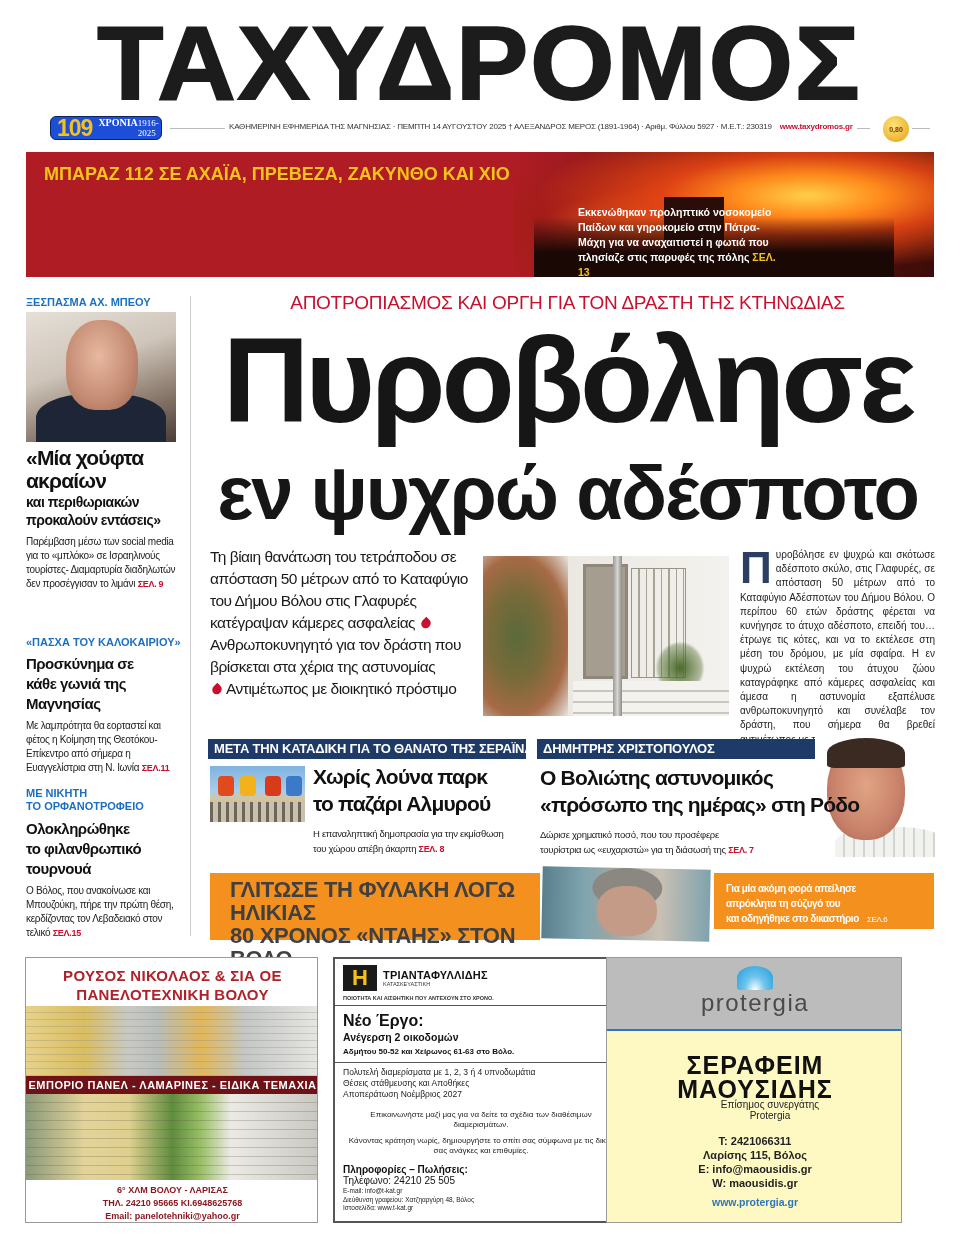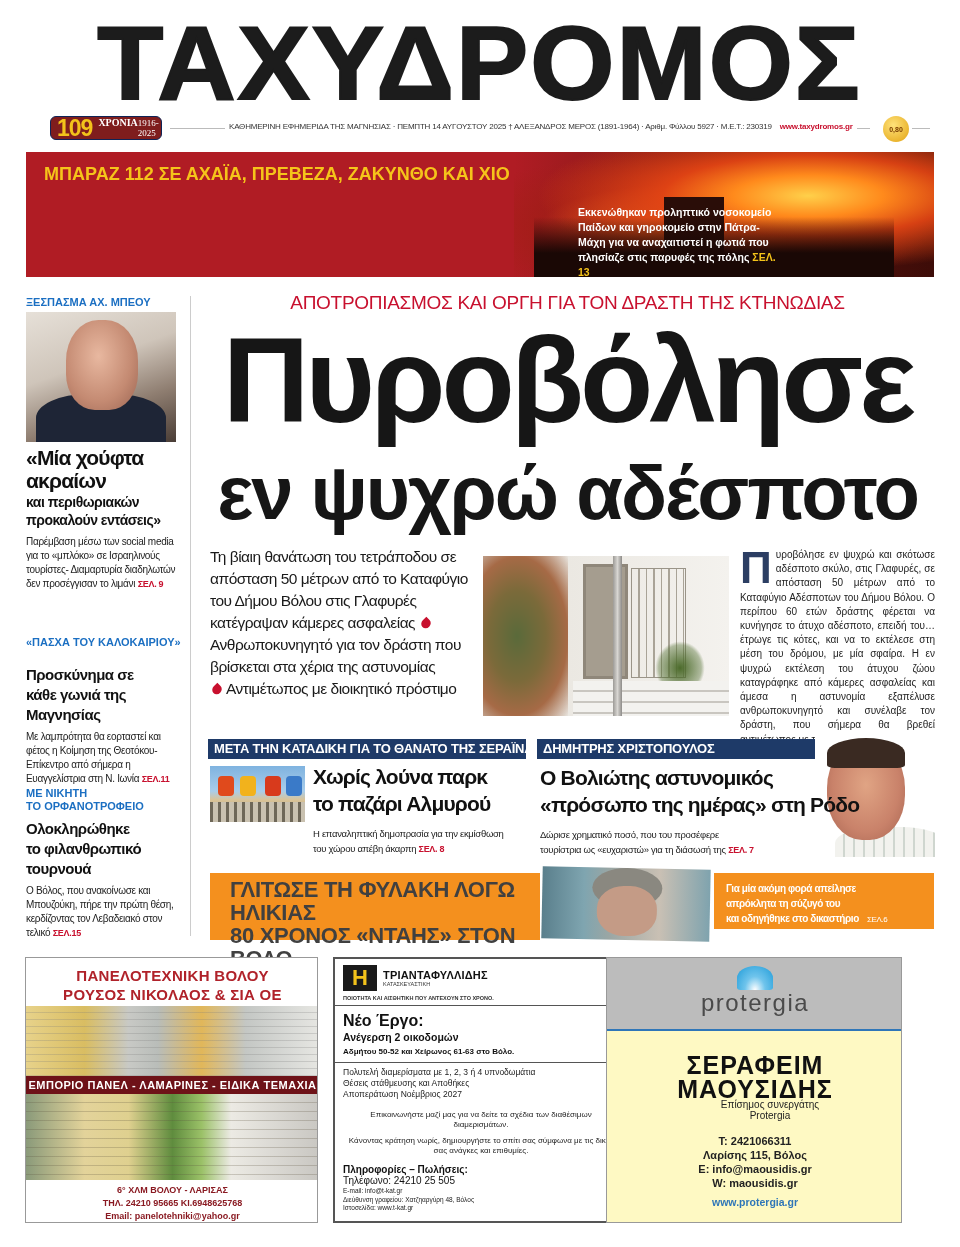--- a/index.html
+++ b/index.html
@@ -4,21 +4,21 @@
 <style>
 * { box-sizing: border-box; margin: 0; padding: 0; }
 body { width: 960px; height: 1247px; background: #fff; font-family: "Liberation Sans", sans-serif; position: relative; overflow: hidden; color: #1a1a1a; }
 .abs { position: absolute; }
 
 
 #masthead { left: 0; top: 8px; width: 960px; height: 110px; text-align: center; }
 #masthead .logo { font-family: "Liberation Sans", sans-serif; font-weight: 900; font-size: 104px; letter-spacing: 2px; color: #1c1c1c; line-height: 110px; display: inline-block; transform: scaleX(1.04); -webkit-text-stroke: 2px #1c1c1c; }
 
 #infobar { left: 50px; top: 114px; width: 880px; height: 28px; }
-#badge { left: 0; top: 2px; width: 112px; height: 24px; background: #7f1d1d; border-radius: 6px; display: flex; align-items: center; padding-left: 6px; border: 1px solid #0e2457; }
+#badge { left: 0; top: 2px; width: 112px; height: 24px; background: #1d4ed8; border-radius: 6px; display: flex; align-items: center; padding-left: 6px; border: 1px solid #0e2457; }
 #badge .num { font-weight: 900; font-size: 23px; color: #f2c21b; line-height: 22px; letter-spacing: -1px; }
 #badge .yrs { margin-left: 6px; display: flex; flex-direction: row; line-height: 10px; }
 #badge .yrs span:first-child { font-family: "Liberation Serif", serif; color: #fff; font-size: 10px; font-weight: bold; }
 #badge .yrs span:last-child { font-family: "Liberation Serif", serif; color: #fff; font-size: 9px; }
 #infoline { left: 120px; top: 14px; width: 700px; border-top: 1px solid #bbb; }
 #infotext { left: 175px; top: 8px; font-size: 8px; color: #333; white-space: nowrap; letter-spacing: -0.2px; }
 #infotext .url { color: #c8102e; font-weight: bold; margin-left: 6px; }
 #price { left: 833px; top: 2px; width: 26px; height: 26px; border-radius: 50%; background: radial-gradient(circle at 40% 35%, #ffe27a, #e2a312); font-size: 7px; color: #7a3d00; display: flex; align-items: center; justify-content: center; font-weight: bold; }
 #infoline2 { left: 862px; top: 14px; width: 18px; border-top: 1px solid #bbb; }
 
@@ -175,21 +175,21 @@
   <div class="hl" style="font-size:21px;line-height:23px;letter-spacing:-0.8px;width:130px;">«Μία χούφτα ακραίων</div>
   <div class="hl" style="font-size:14px;line-height:18px;letter-spacing:-0.5px;margin-top:1px;width:150px;">και περιθωριακών προκαλούν εντάσεις»</div>
   <div class="body" style="margin-top:6px;width:150px;letter-spacing:-0.3px;">
     <span>Παρέμβαση μέσω των social media για το «μπλόκο» σε Ισραηλινούς τουρίστες- Διαμαρτυρία διαδηλωτών δεν προσέγγισαν το λιμάνι</span>
     <span class="sel-red">ΣΕΛ. 9</span>
   </div>
 </div>
 
 <div class="abs" style="left:26px;top:636px;width:160px;">
   <div class="section-kicker">«ΠΑΣΧΑ ΤΟΥ ΚΑΛΟΚΑΙΡΙΟΥ»</div>
-  <div class="hl" style="font-size:15px;line-height:20px;letter-spacing:-0.5px;margin-top:16px;width:110px;">Προσκύνημα σε κάθε γωνιά της Μαγνησίας</div>
+  <div class="hl" style="font-size:15px;line-height:20px;letter-spacing:-0.5px;margin-top:5px;width:110px;">Προσκύνημα σε κάθε γωνιά της Μαγνησίας</div>
   <div class="body" style="margin-top:5px;width:152px;letter-spacing:-0.3px;">
     <span>Με λαμπρότητα θα εορταστεί και φέτος η Κοίμηση της Θεοτόκου- Επίκεντρο από σήμερα η Ευαγγελίστρια στη Ν. Ιωνία</span>
     <span class="sel-red">ΣΕΛ.11</span>
   </div>
 </div>
 
 <div class="abs" style="left:26px;top:787px;width:160px;">
   <div class="section-kicker">ΜΕ ΝΙΚΗΤΗ</div>
   <div class="section-kicker">ΤΟ ΟΡΦΑΝΟΤΡΟΦΕΙΟ</div>
   <div class="hl" style="font-size:15px;line-height:20px;letter-spacing:-0.5px;margin-top:6px;width:120px;">Ολοκληρώθηκε το φιλανθρωπικό τουρνουά</div>
@@ -265,22 +265,22 @@
     <div class="hand"></div>
 </div>
 <div id="orange2" class="abs">
   <div>Για μία ακόμη φορά απείλησε</div>
   <div>απρόκλητα τη σύζυγό του</div>
   <div><span>και οδηγήθηκε στο δικαστήριο</span><span class="sel">ΣΕΛ.6</span></div>
 </div>
 
 <div id="ad1" class="abs ad">
   <div class="ttl">
+    <div>ΡΟΥΣΟΣ ΝΙΚΟΛΑΟΣ &amp; ΣΙΑ ΟΕ</div>
     <div>ΠΑΝΕΛΟΤΕΧΝΙΚΗ ΒΟΛΟΥ</div>
-    <div>ΡΟΥΣΟΣ ΝΙΚΟΛΑΟΣ &amp; ΣΙΑ ΟΕ</div>
   </div>
   <div class="pic1"></div>
   <div class="strip">ΕΜΠΟΡΙΟ ΠΑΝΕΛ - ΛΑΜΑΡΙΝΕΣ - ΕΙΔΙΚΑ ΤΕΜΑΧΙΑ</div>
   <div class="pic2"></div>
   <div class="foot">
     <div>6° ΧΛΜ ΒΟΛΟΥ - ΛΑΡΙΣΑΣ</div>
     <div>ΤΗΛ. 24210 95665 ΚΙ.6948625768</div>
     <div>Email: panelotehniki@yahoo.gr</div>
   </div>
 </div>

